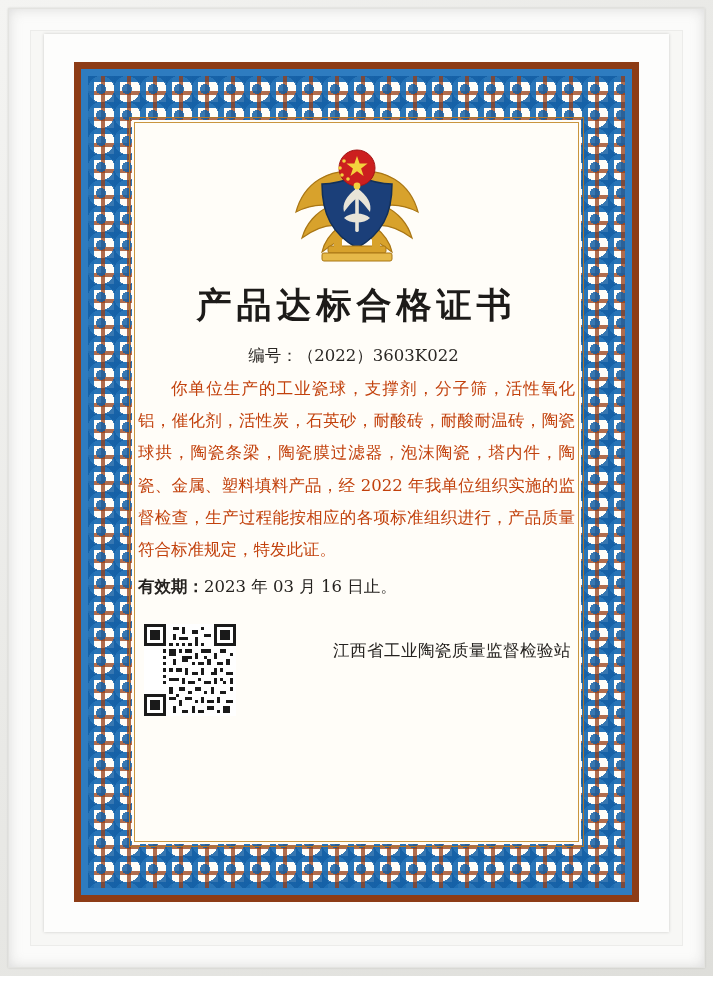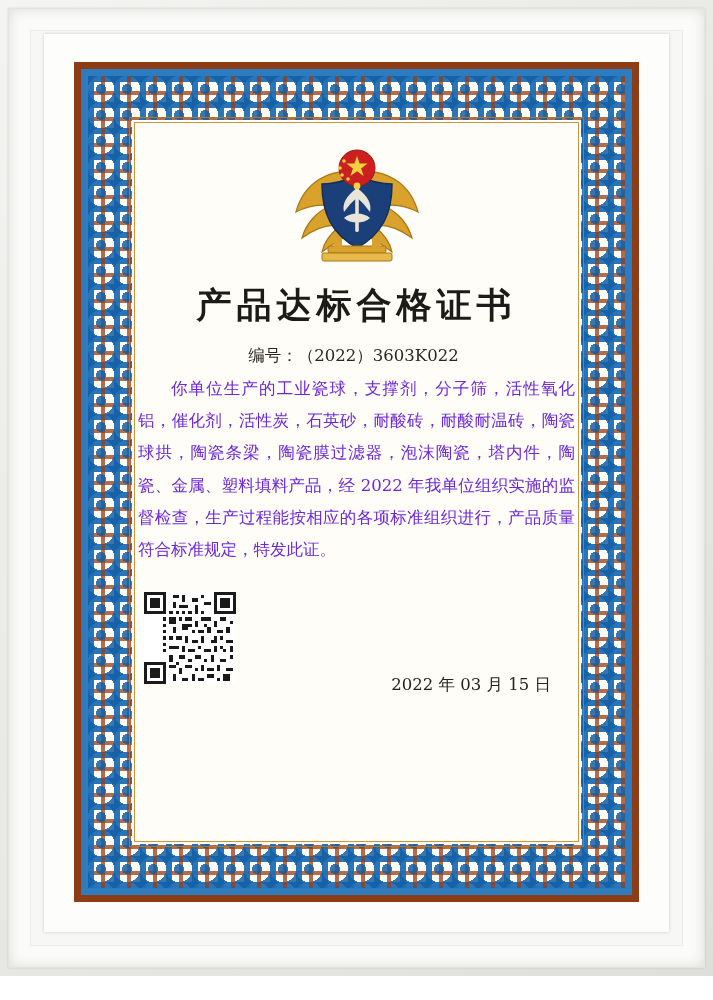--- a/index.html
+++ b/index.html
@@ -172,21 +172,21 @@
     margin-top: 16px;
     color: #25221f;
   }
   .body-text {
     font-size: 16.5px;
     font-family: "DejaVu Serif", serif;
     line-height: 1.95;
     text-align: justify;
     text-indent: 2em;
     margin-top: 6px;
-    color: #6d28d9;
+    color: #c2410c;
   }
   .validity {
     font-size: 16.5px;
     font-family: "DejaVu Serif", serif;
     margin-top: 10px;
     color: #25221f;
   }
   .validity b { font-weight: bold; }
 
   .footer {
@@ -266,20 +266,21 @@
         </svg>
       </div>
 
       <div class="cert-title">产品达标合格证书</div>
 
       <div class="cert-number"><span>编号：</span><span>（2022）3603K022</span></div>
 
 
       <div class="body-text">你单位生产的工业瓷球，支撑剂，分子筛，活性氧化铝，催化剂，活性炭，石英砂，耐酸砖，耐酸耐温砖，陶瓷球拱，陶瓷条梁，陶瓷膜过滤器，泡沫陶瓷，塔内件，陶瓷、金属、塑料填料产品，经 2022 年我单位组织实施的监督检查，生产过程能按相应的各项标准组织进行，产品质量符合标准规定，特发此证。</div>
 
+      <div class="validity"><b>有效期：</b><span>2023 年 03 月 16 日止。</span></div>
 
       <div class="footer">
         <div class="qr">
           <svg width="92" height="92" viewBox="0 0 29 29" shape-rendering="crispEdges" xmlns="http://www.w3.org/2000/svg">
             <rect width="29" height="29" fill="#ffffff"></rect>
             <g fill="#1a1a1a">
 
               <rect x="0" y="0" width="7" height="1"></rect>
                 <rect x="0" y="6" width="7" height="1"></rect>
               <rect x="0" y="0" width="1" height="7"></rect>
@@ -375,18 +376,18 @@
               <rect x="25" y="26" width="2" height="2"></rect>
               <rect x="8" y="17" width="1" height="1"></rect>
                 <rect x="10" y="22" width="1" height="1"></rect>
               <rect x="14" y="10" width="1" height="1"></rect>
                 <rect x="19" y="10" width="1" height="1"></rect>
               <rect x="24" y="17" width="1" height="1"></rect>
                 <rect x="22" y="14" width="1" height="1"></rect>
             </g>
           </svg>
         </div>
-        <div class="issue-date">2022 年 03 月 15 日</div>
+        <div class="issuer">江西省工业陶瓷质量监督检验站</div>
       </div>
 
     </div>
   </div>
 </div>
 
 </body></html>

